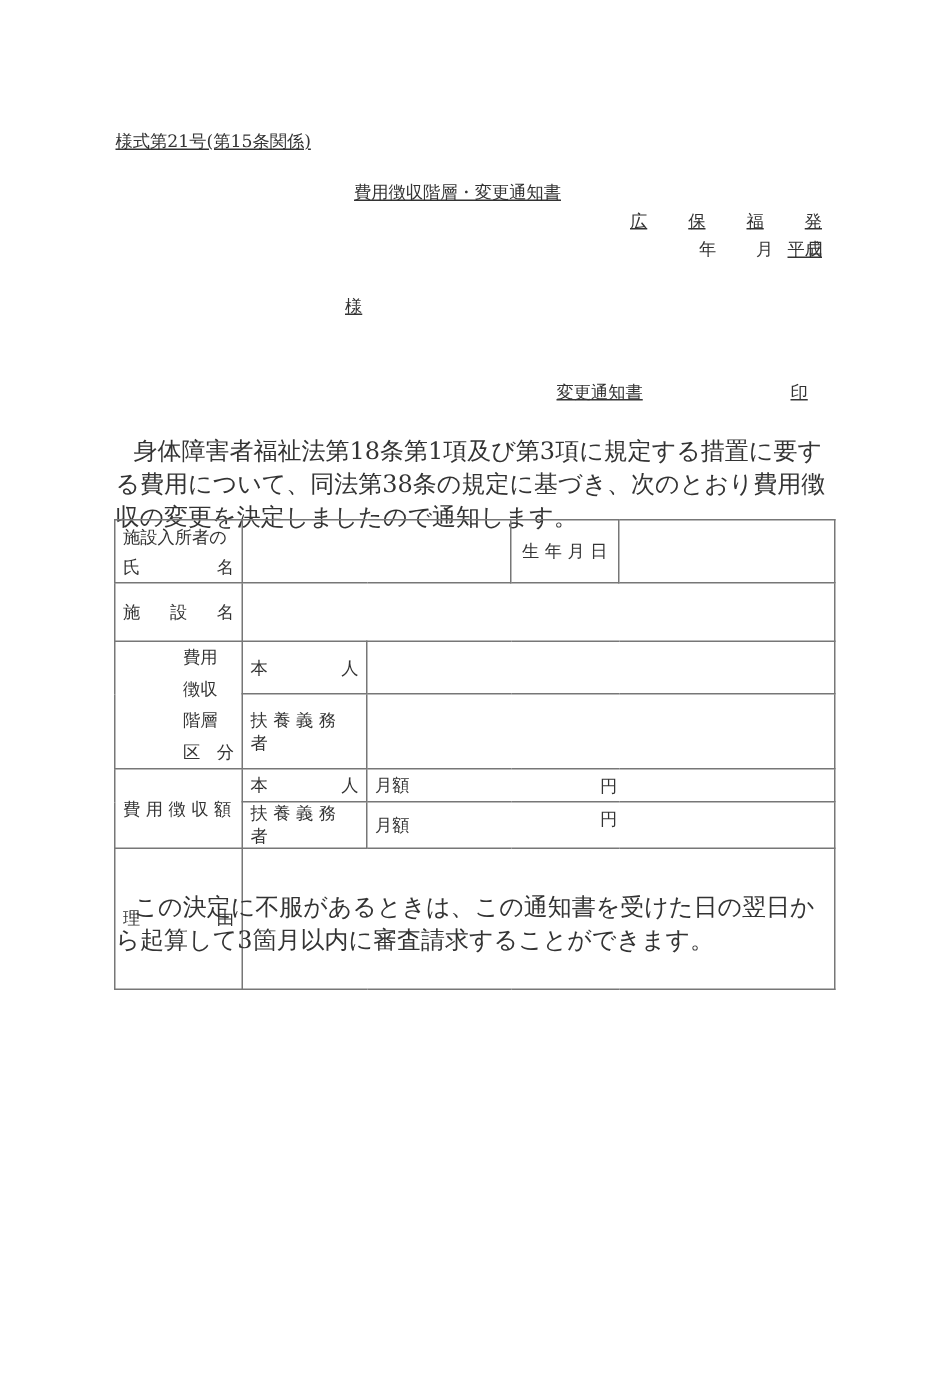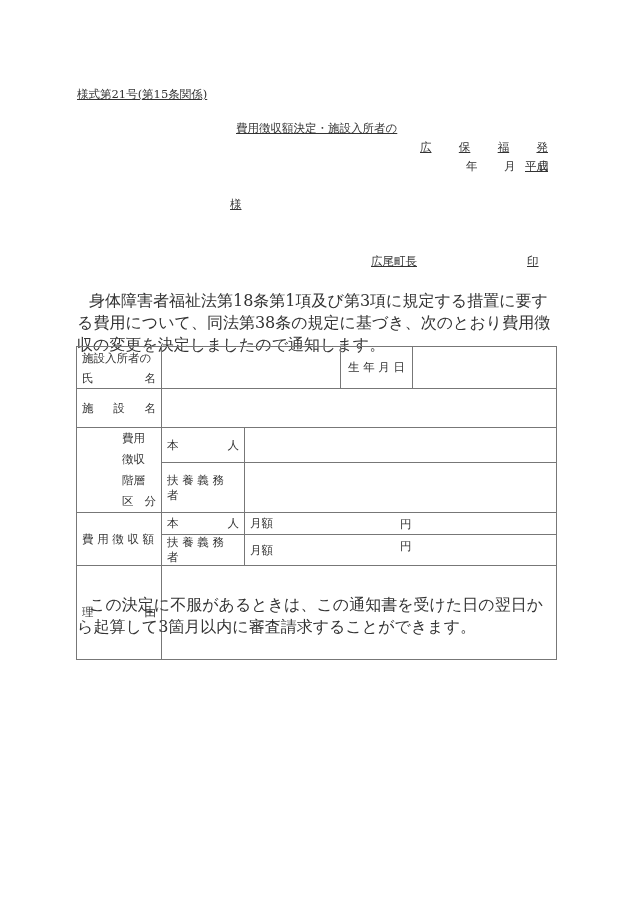--- a/index.html
+++ b/index.html
@@ -15,39 +15,39 @@
     font-size:11.5px;
   }
   table.form td { border:1px solid #777; padding:0 5px; vertical-align:middle; }
   .lbl-spread { display:flex; justify-content:space-between; }
 </style>
 </head>
 <body>
 
 <div class="abs" style="left:77px;top:89px;">様式第21号(第15条関係)</div>
 
-<div class="abs" style="left:236px;top:123px;">費用徴収額決定・施設入所者の</div>
+<div class="abs" style="left:236px;top:123px;">費用徴収階層・変更通知書</div>
 
 <div class="abs spread" style="left:420px;top:142px;width:128px;">
   <span>広</span>
   <span>保</span>
   <span>福</span>
   <span>発</span>
 </div>
 
 <div class="abs" style="left:420px;top:161px;width:128px;text-align:right;">
   <span>平成</span>
   <span style="position:absolute;left:46px;">年</span>
   <span style="position:absolute;left:84px;">月</span>
   <span style="position:absolute;left:118px;">日</span>
 </div>
 
 <div class="abs" style="left:230px;top:199px;">様</div>
 
-<div class="abs" style="left:371px;top:256px;">広尾町長</div>
+<div class="abs" style="left:371px;top:256px;">変更通知書</div>
 <div class="abs" style="left:527px;top:256px;">印</div>
 
 <div class="para" style="top:290px;text-indent:12px;">
   <span>身体障害者福祉法第18条第1項及び第3項に規定する措置に要する費用について、同法第38条の規定に基づき、次のとおり費用徴収の変更を決定しましたので通知します。</span>
 </div>
 
 <table class="form">
   <colgroup>
     <col style="width:85px">
     <col style="width:83px">

